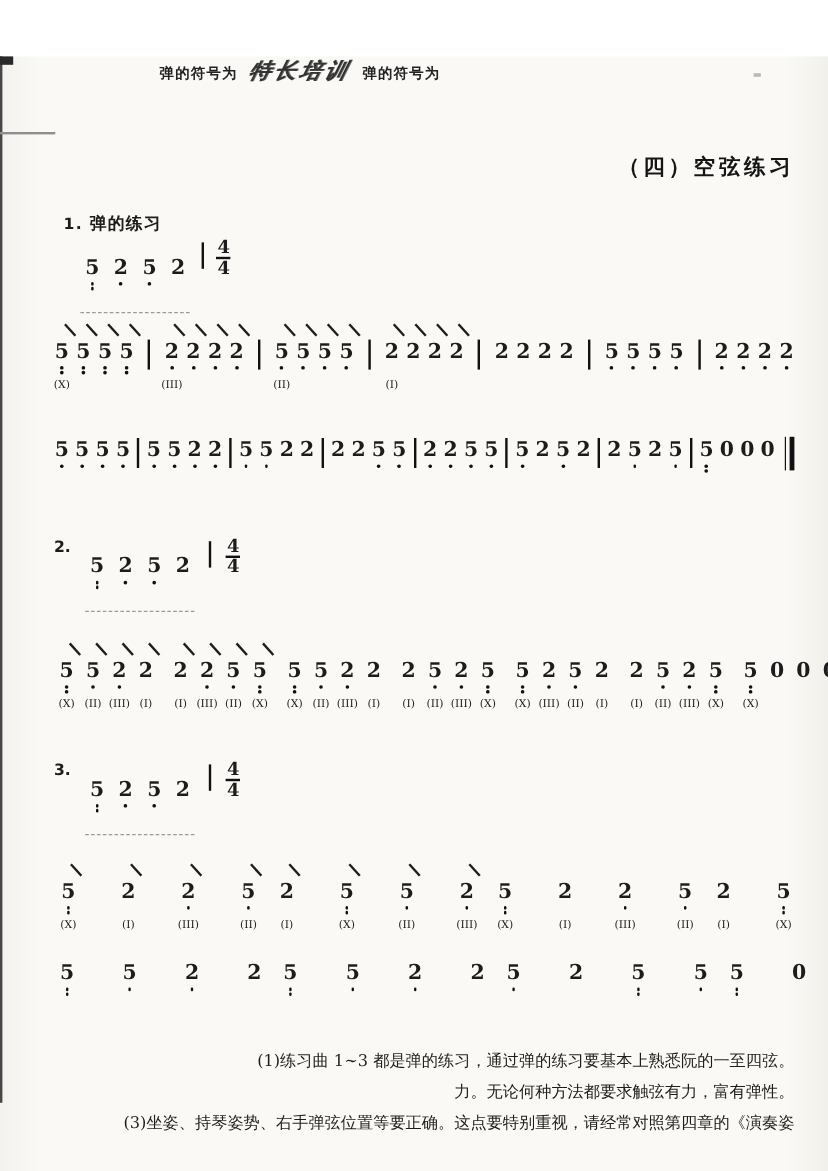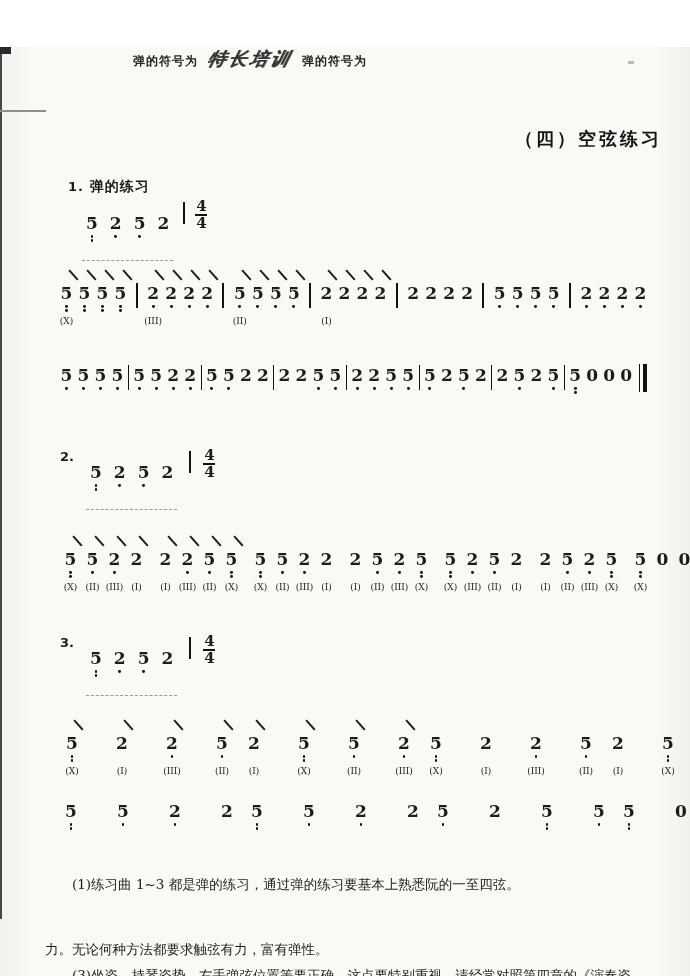--- a/index.html
+++ b/index.html
@@ -17,21 +17,21 @@
   
   .brand{margin:47px 0 0 88px;display:flex;align-items:baseline;gap:10px;white-space:nowrap;}
   .brand .b1,.brand .b3{font-size:12px;font-weight:bold;letter-spacing:1px;color:#222;}
   .brand .b2{font-size:18px;font-weight:bold;font-style:italic;letter-spacing:3px;
              transform:skewX(-14deg);display:inline-block;color:#333;
              text-shadow:1px 0 0 #777;}
 
   .title{margin:56px 0 0 0;text-align:right;font-size:18px;font-weight:bold;
          letter-spacing:3px;color:#151515;}
 
-  .ex{margin:15px;}
+  .ex{margin:0;}
   .ex-head1{margin:27px 0 0 8px;font-size:14px;font-weight:bold;letter-spacing:1px;}
   .ex-headrow{display:flex;align-items:flex-start;gap:12px;}
   .ex-num{font-size:13px;font-weight:bold;}
   .tuning-row{display:flex;align-items:flex-start;gap:10px;margin:4px 0 0 22px;}
   .tuning{display:inline-flex;gap:12px;border-bottom:1px dashed #9a9a9a;padding:0 4px 1px 4px;}
   .tbar{width:2px;height:22px;background:#111;margin-top:2px;}
   .timesig{display:inline-flex;flex-direction:column;align-items:center;margin-top:0;
            font-family:"DejaVu Serif","Liberation Serif",serif;font-weight:bold;
            font-size:15px;line-height:13px;}
   .timesig .fline{width:12px;height:2px;background:#111;margin:1px 0;}
@@ -65,22 +65,22 @@
   .m-ex1l2{margin-top:23px;}
   .ex2{margin-top:38px;}
   .ex2 .music{margin-top:26px;}
   .ex3{margin-top:40px;}
   .m-ex3l1{margin-top:24px;}
   .m-ex3l2{margin-top:9px;}
 
   
   .notes{margin-top:24px;font-family:"DejaVu Serif","Liberation Serif",serif;
          font-size:13.5px;line-height:26px;color:#1d1d1d;}
-  .notes p{margin:0;text-indent:2em;}
-  .notes p.noindent{text-indent:0;margin-top:39px;}
+  .notes p{margin:0;text-indent:2em;text-align:right;}
+  .notes p.noindent{text-indent:0;}
 </style>
 </head>
 <body>
 
 <div class="page">
 
   <div class="art vline"></div>
   <div class="art corner"></div>
   <div class="art tick"></div>
   <div class="art dotmark"></div>

